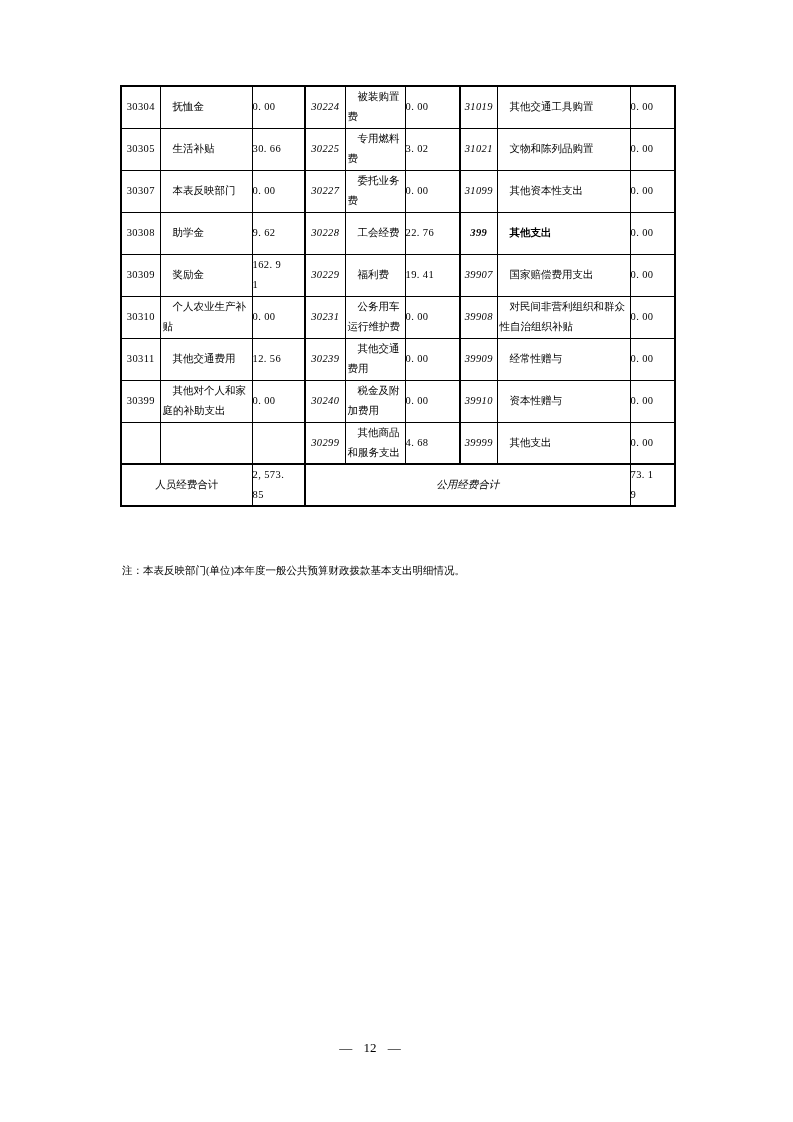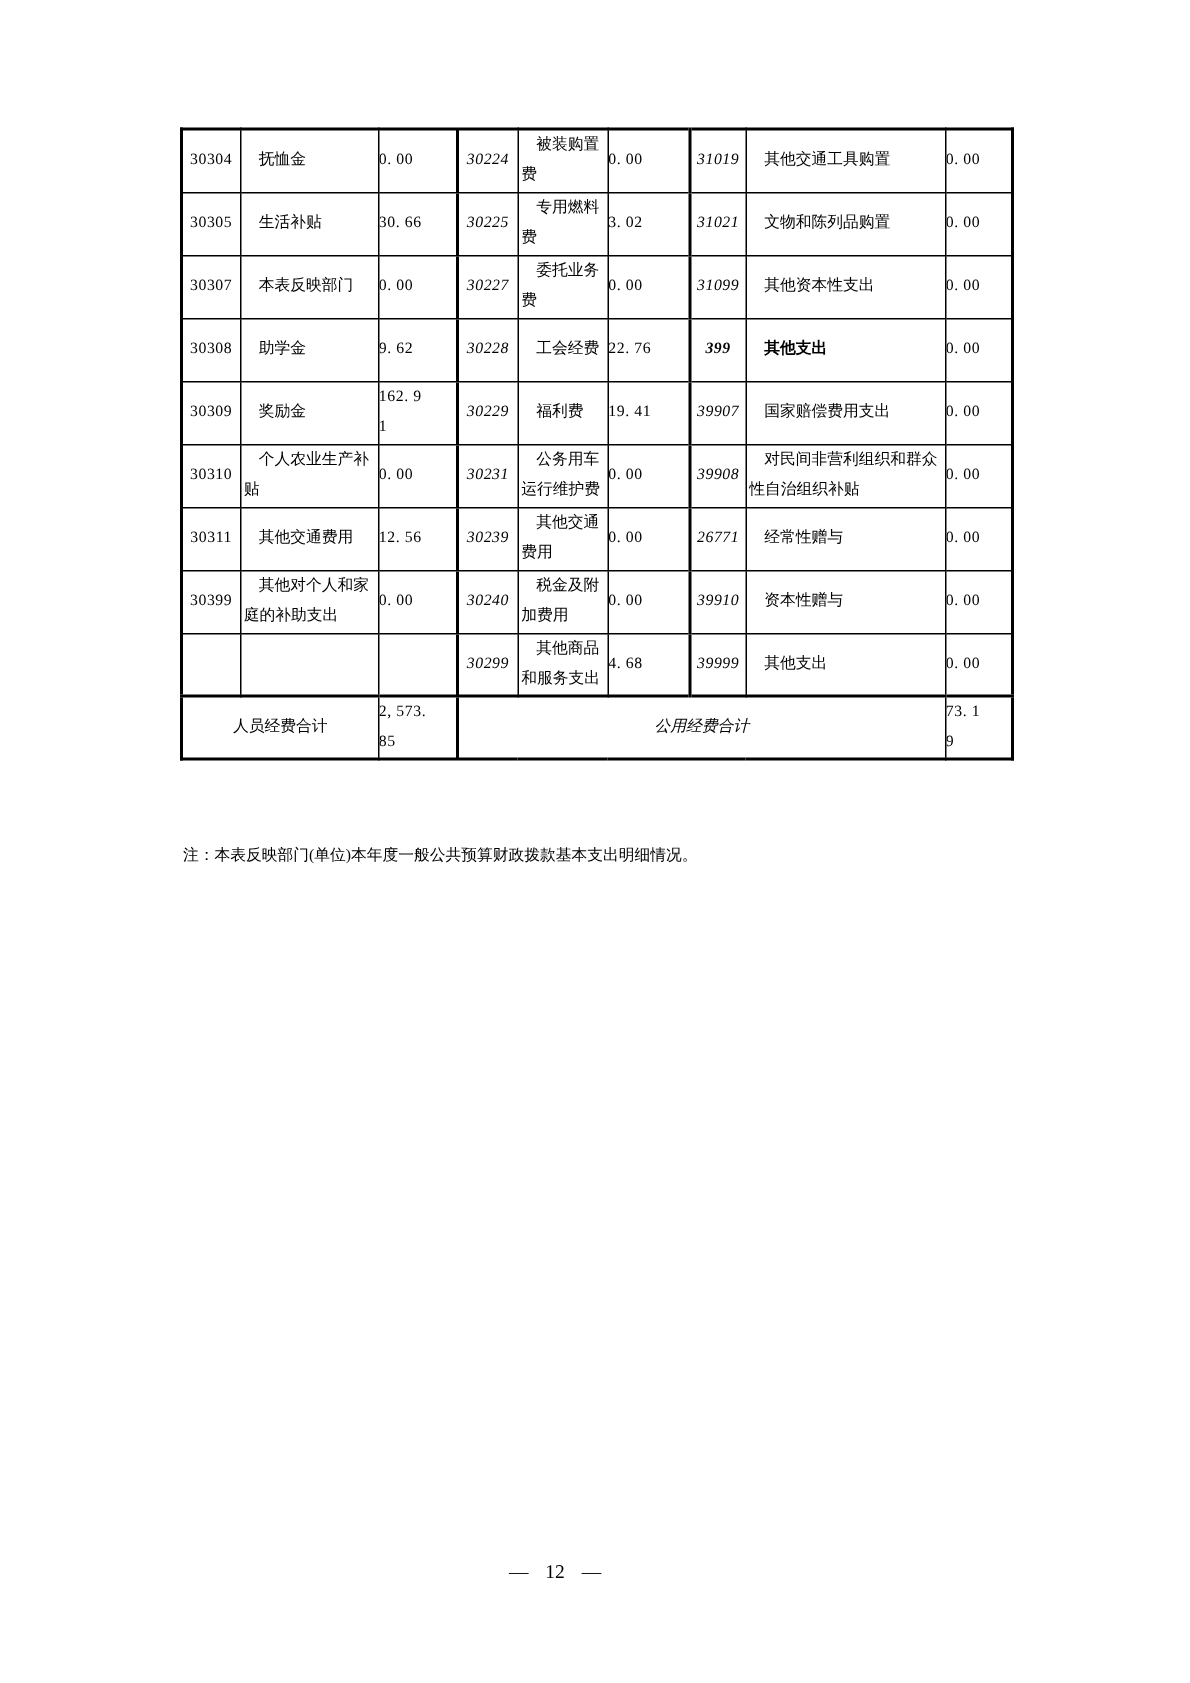--- a/index.html
+++ b/index.html
@@ -141,21 +141,21 @@
         <td class="name">对民间非营利组织和群众性自治组织补贴</td>
         <td class="val">0. 00</td>
       </tr>
       <tr class="r">
         <td class="code">30311</td>
         <td class="name">其他交通费用</td>
         <td class="val">12. 56</td>
         <td class="code g">30239</td>
         <td class="name">其他交通费用</td>
         <td class="val">0. 00</td>
-        <td class="code g">26771</td>
+        <td class="code g">39909</td>
         <td class="name">经常性赠与</td>
         <td class="val">0. 00</td>
       </tr>
       <tr class="r">
         <td class="code">30399</td>
         <td class="name">其他对个人和家庭的补助支出</td>
         <td class="val">0. 00</td>
         <td class="code g">30240</td>
         <td class="name">税金及附加费用</td>
         <td class="val">0. 00</td>

